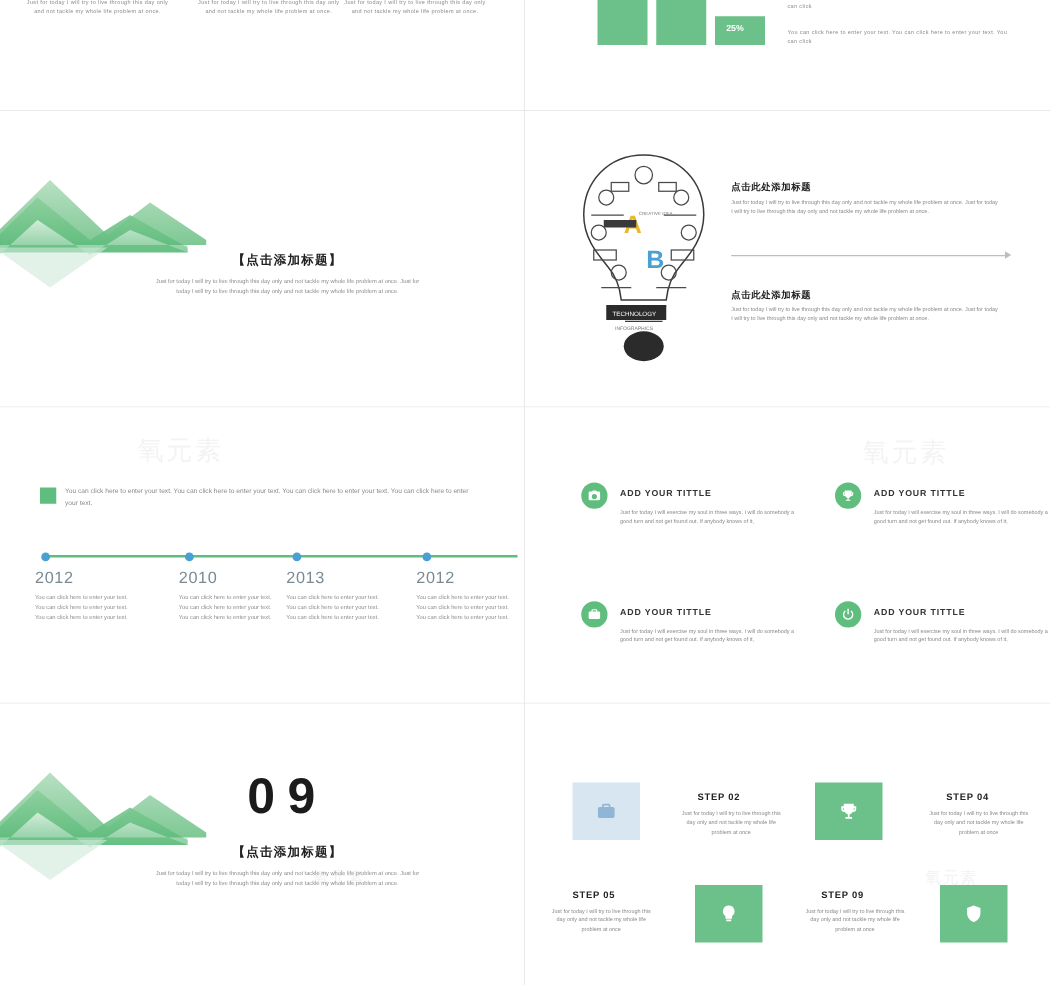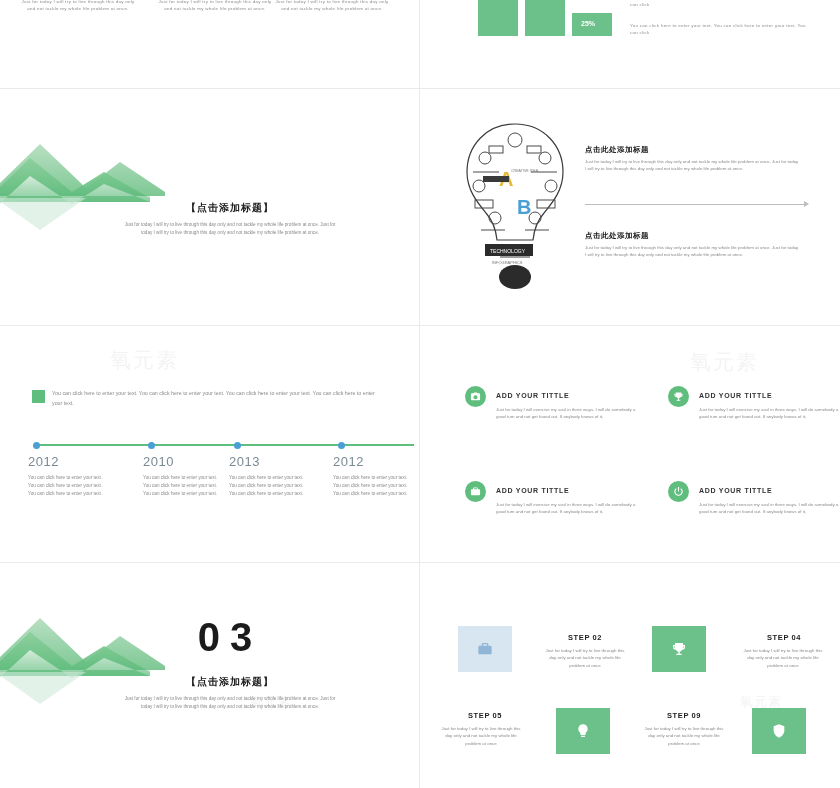--- a/index.html
+++ b/index.html
@@ -206,21 +206,20 @@
     justify-content: center;
   }
   .step-box.lt { background: #d8e6f2; }
   .step-box.gr { background: #6cc18a; }
   .step-title {
     position: absolute;
     font-size: 7.5px;
     font-weight: bold;
     color: #222;
     letter-spacing: .6px;
-    margin-left: 10px;
   }
   .step-body {
     position: absolute;
     width: 86px;
     font-size: 4.4px;
     line-height: 7.4px;
     color: #8a8a8a;
   }
 
   
@@ -413,21 +412,21 @@
             <stop offset="0%" stop-color="#d8eede" stop-opacity=".95"></stop>
             <stop offset="100%" stop-color="#9ad4ad" stop-opacity=".5"></stop>
           </linearGradient>
         </defs>
         <path d="M-5 56 L40 12 L86 56 L120 30 L165 60 L165 64 L-5 64 Z" fill="url(#h2)"></path>
         <path d="M-5 60 L30 26 L72 60 L104 40 L150 66 L150 70 L-5 70 Z" fill="url(#h1)" opacity=".92"></path>
         <path d="M-5 64 L150 64 L150 70 L104 52 L72 72 L30 44 L-5 76 Z" fill="url(#h3)"></path>
         <path d="M-5 66 L40 98 L86 66 Z" fill="#cfe9d8" opacity=".6"></path>
       </svg>
     </div>
-    <div class="bignum" style="left:130px;top:52px;">03</div>
+    <div class="bignum" style="left:130px;top:52px;">09</div>
     <div class="subtitle-cn" style="left:130px;top:112px;">【点击添加标题】</div>
     <div class="desc" style="left:120px;top:132px;">Just for today I will try to live through this day only and not tackle my whole life problem at once. Just for today I will try to live through this day only and not tackle my whole life problem at once.</div>
   </div>
 
   <div class="slide" style="left:420px;top:563px;width:420px;height:225px;">
     <div class="wm-sm" style="left:320px;top:130px;">氧元素</div>
 
     <div class="step-box lt" style="left:38px;top:63px;">
       <svg width="16" height="16" viewBox="0 0 24 24" fill="#8fb6d6">
           <path d="M9 3h6a2 2 0 0 1 2 2v2h3a2 2 0 0 1 2 2v9a2 2 0 0 1-2 2H4a2 2 0 0 1-2-2V9a2 2 0 0 1 2-2h3V5a2 2 0 0 1 2-2zm0 4h6V5H9v2z"></path>

